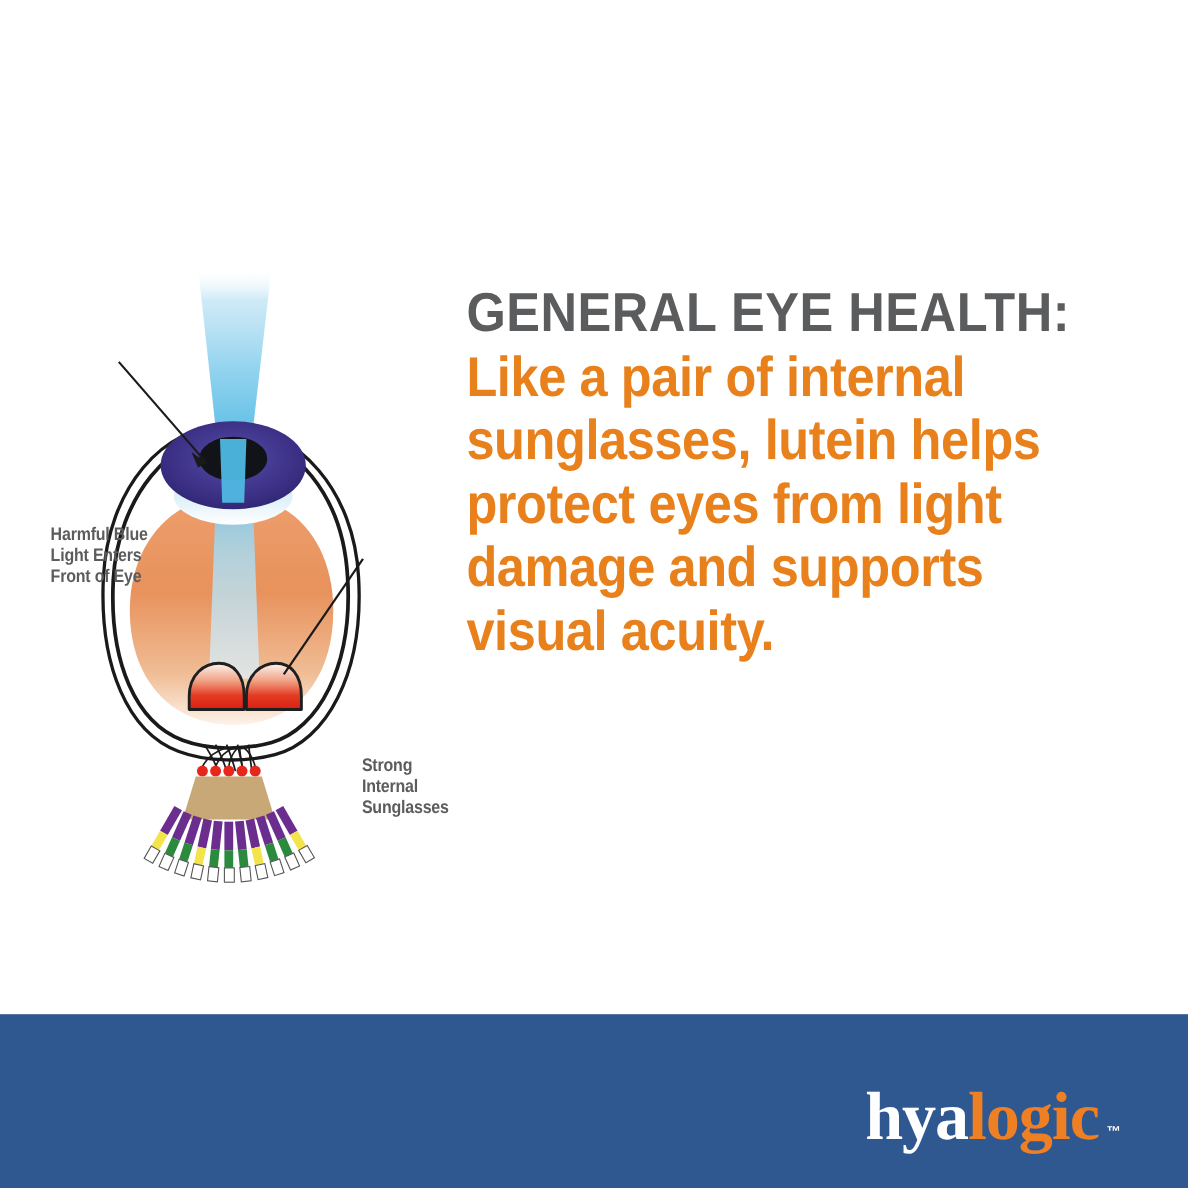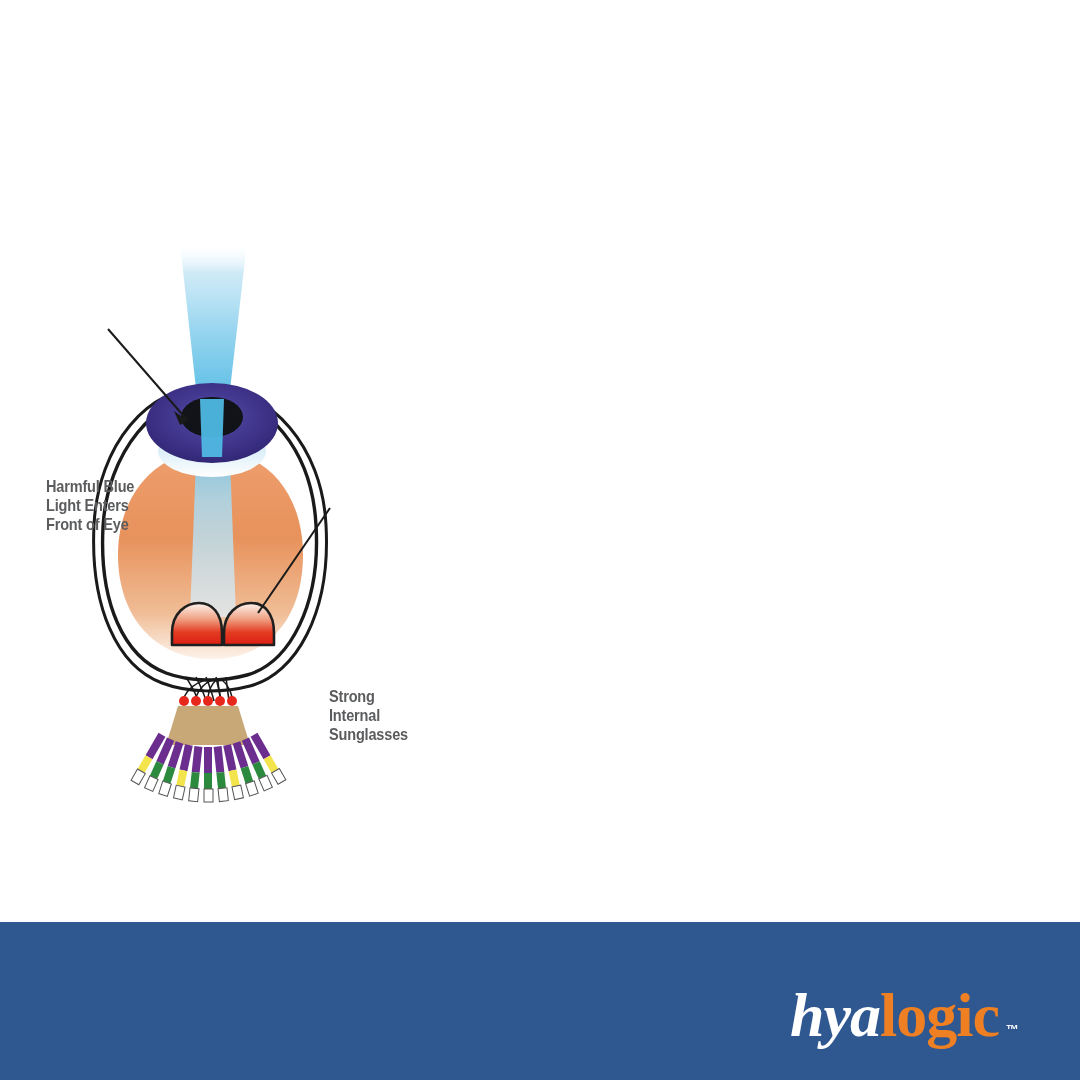--- a/index.html
+++ b/index.html
@@ -114,21 +114,21 @@
     right: 62px;
     bottom: 34px;
     display: flex;
     align-items: baseline;
     font-family: "Liberation Serif", serif;
     font-weight: bold;
     font-size: 62px;
     letter-spacing: -1px;
     line-height: 1;
   }
-  #logo .logo-hya { color: #ffffff; font-style: italic; }
+  #logo .logo-hya { color: #ffffff; }
   #logo .logo-logic { color: #ee7f23; margin-top: 36px; }
   #logo .logo-tm {
     color: #ffffff;
     font-family: "Liberation Sans", sans-serif;
     font-size: 13px;
     font-weight: bold;
     margin-left: 7px;
     position: relative;
     top: -2px;
   }
@@ -324,20 +324,30 @@
 
     <div id="callout-left" class="callout">Harmful Blue
 Light Enters
 Front of Eye</div>
 
     <div id="callout-right" class="callout">Strong
 Internal
 Sunglasses</div>
   </div>
 
+  <div id="text-block">
+    <div id="headline">GENERAL EYE HEALTH:</div>
+    <div id="body-copy">
+      <span class="line">Like a pair of internal</span>
+      <span class="line">sunglasses, lutein helps</span>
+      <span class="line">protect eyes from light</span>
+      <span class="line">damage and supports</span>
+      <span class="line">visual acuity.</span>
+    </div>
+  </div>
 
   <div id="banner">
     <div id="logo">
       <span class="logo-hya">hya</span>
         <span class="logo-logic">logic</span>
         <span class="logo-tm">™</span>
     </div>
   </div>
 
 </div>

